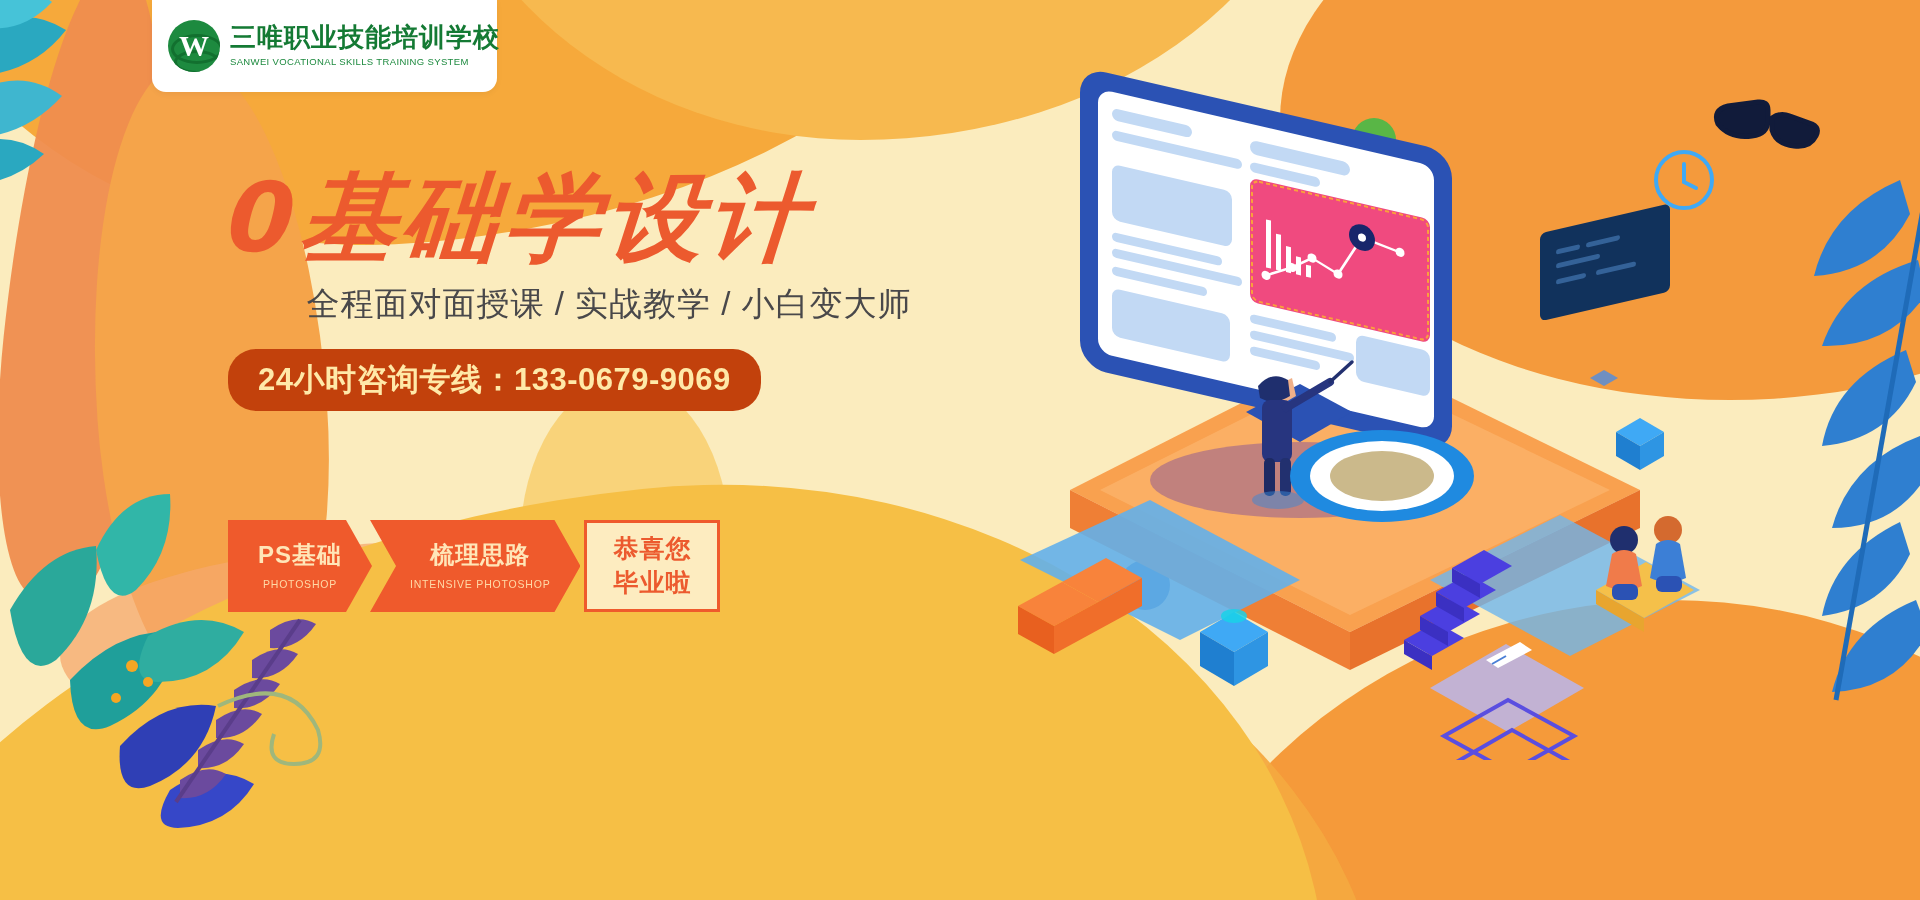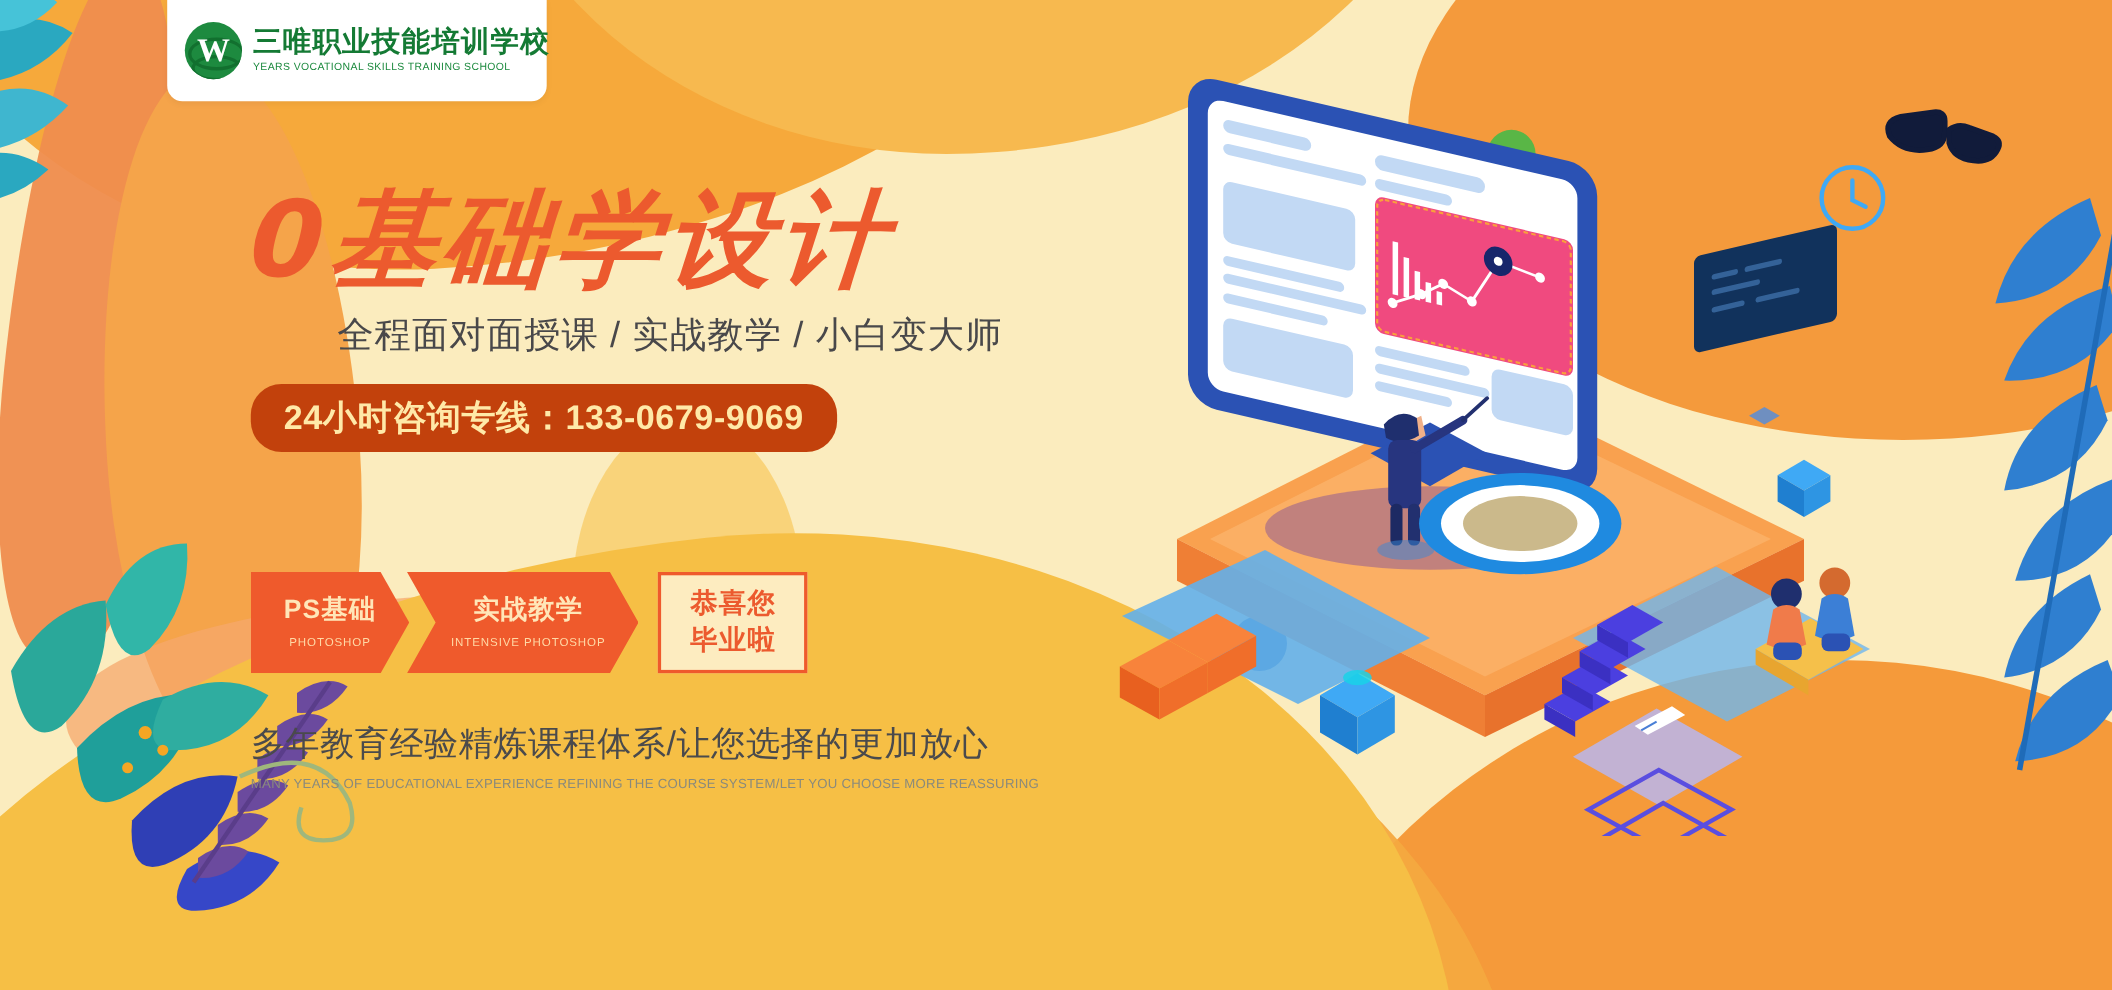--- a/index.html
+++ b/index.html
@@ -132,21 +132,21 @@
     clip-path:polygon(0 0, calc(100% - 26px) 0, 100% 50%, calc(100% - 26px) 100%, 0 100%, 26px 50%);
   }
   .step:first-child{
     clip-path:polygon(0 0, calc(100% - 26px) 0, 100% 50%, calc(100% - 26px) 100%, 0 100%);
     padding-left:30px;
   }
   .step .cn{font-size:24px;font-weight:bold;letter-spacing:1px;line-height:1.1;white-space:nowrap;}
   .step .en{font-size:10.5px;letter-spacing:.8px;margin-top:9px;color:#ffd9a6;white-space:nowrap;}
   .step-final{
     background:#fdecc0;border:3px solid #ef5a2c;box-sizing:border-box;
-    clip-path:none;color:#ec5a2e;padding:0 26px;margin-left:20px;
+    clip-path:none;color:#ec5a2e;padding:0 26px;margin-left:6px;
     display:flex;flex-direction:column;align-items:center;justify-content:center;
   }
   .step-final .cn{font-size:25px;font-weight:bold;color:#ec5a2e;line-height:1.35;}
 
   
   .tagline{position:absolute;left:228px;top:655px;}
   .tagline .cn{font-size:31px;color:#4a4a4c;letter-spacing:.5px;white-space:nowrap;}
   .tagline .en{font-size:12px;color:#8a8a7c;letter-spacing:.25px;margin-top:8px;white-space:nowrap;}
 
   
@@ -402,43 +402,39 @@
   </svg>
 
   <div class="logo-card">
     <div class="logo-mark">
       <div class="ring"></div>
       <div class="ring2"></div>
       <div class="wglyph">W</div>
     </div>
     <div class="logo-text">
       <div class="logo-cn">三唯职业技能培训学校</div>
-      <div class="logo-en">YEARS VOCATIONAL SKILLS TRAINING SCHOOL</div>
+      <div class="logo-en">SANWEI VOCATIONAL SKILLS TRAINING SYSTEM</div>
     </div>
   </div>
 
   <div class="copy">
     <div class="headline">0基础学设计</div>
     <div class="subhead">全程面对面授课 / 实战教学 / 小白变大师</div>
     <div class="phone-pill">24小时咨询专线：133-0679-9069</div>
   </div>
 
   <div class="steps">
     <div class="step">
       <div class="cn">PS基础</div>
       <div class="en">PHOTOSHOP</div>
     </div>
     <div class="step">
-      <div class="cn">实战教学</div>
+      <div class="cn">梳理思路</div>
       <div class="en">INTENSIVE PHOTOSHOP</div>
     </div>
     <div class="step step-final">
       <div class="cn">恭喜您</div>
       <div class="cn">毕业啦</div>
     </div>
   </div>
 
-  <div class="tagline">
-    <div class="cn">多年教育经验精炼课程体系/让您选择的更加放心</div>
-    <div class="en">MANY YEARS OF EDUCATIONAL EXPERIENCE REFINING THE COURSE SYSTEM/LET YOU CHOOSE MORE REASSURING</div>
-  </div>
 
 </div>
 
 </body></html>

